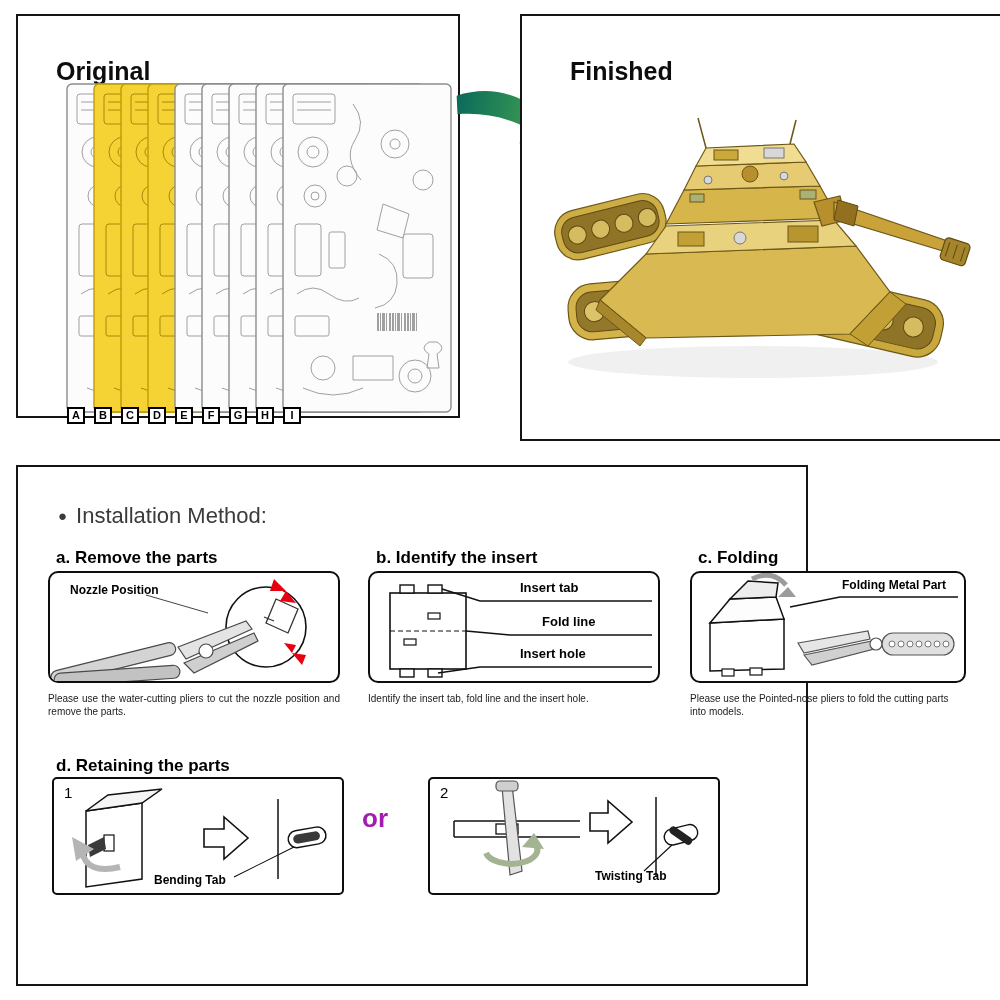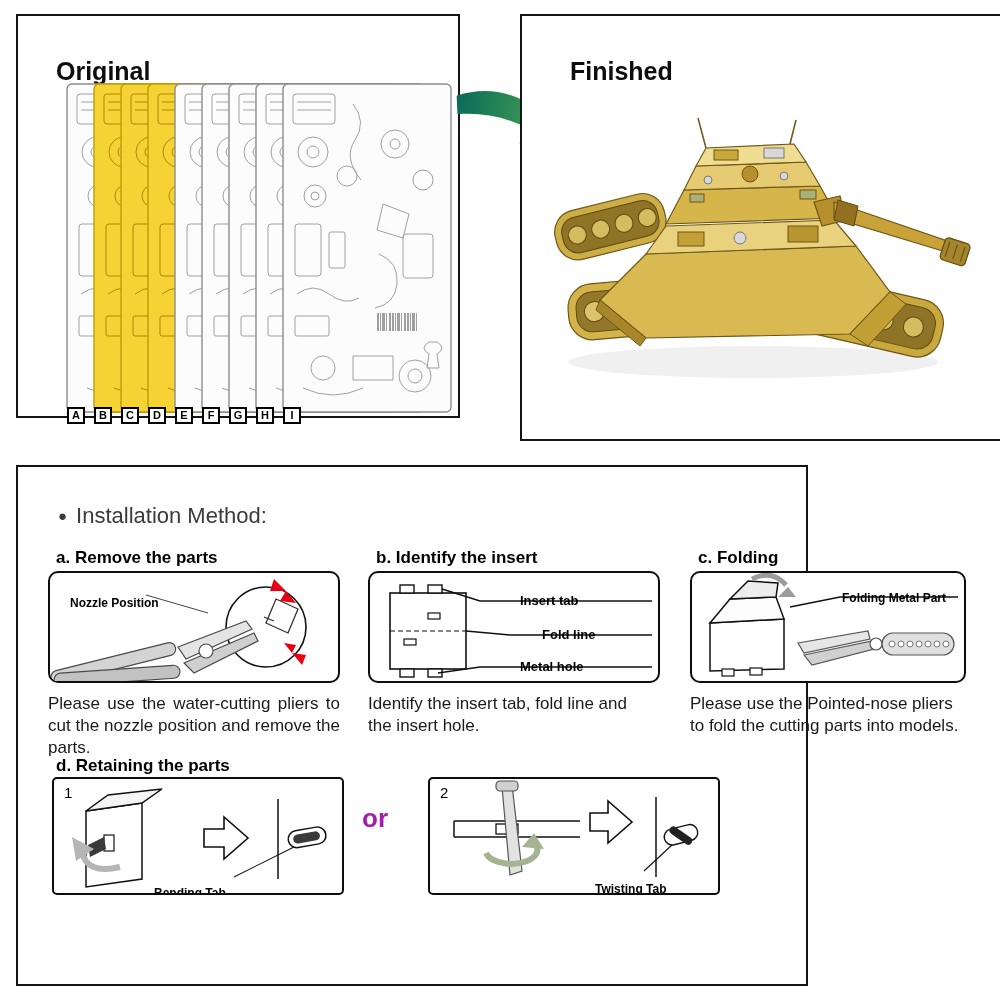--- a/index.html
+++ b/index.html
@@ -19,23 +19,23 @@
     font-size:11px;font-weight:bold;text-align:center;line-height:13px;
   }
   .arrow-svg{position:absolute;left:450px;top:84px;transform:rotate(10deg);}
   .tank-svg{position:absolute;left:16px;top:78px;}
   .install-heading{position:absolute;left:40px;top:36px;font-size:22px;color:#3a3a3a;}
   .install-heading .bullet{font-size:15px;margin-right:9px;vertical-align:2px;color:#3a3a3a;}
   .step-title{position:absolute;font-size:17px;font-weight:bold;color:#000;margin-left:8px;}
   .box{position:absolute;border:2px solid #0d0d0d;border-radius:10px;background:#fff;overflow:hidden;box-sizing:border-box;}
   .box svg{position:absolute;left:0;top:0;}
   .dbox{border-radius:5px;}
-  .caption{position:absolute;font-size:17px;color:#1a1a1a;line-height:1.28;margin:0;}
+  .caption{position:absolute;font-size:10px;color:#1a1a1a;line-height:1.28;margin:0;}
   .just{text-align:justify;}
-  .ill-label{position:absolute;font-size:12px;font-weight:bold;color:#000;white-space:nowrap;margin-top:13px;}
+  .ill-label{position:absolute;font-size:12px;font-weight:bold;color:#000;white-space:nowrap;}
   .num-label{position:absolute;font-size:15px;color:#000;}
   .or-label{position:absolute;font-size:26px;font-weight:bold;color:#a21caf;}
 </style>
 </head>
 <body>
 
 <section class="panel panel-original">
   <h2 class="panel-title" style="left:38px;top:20px;">Original</h2>
 
   <svg class="sheets-svg" width="400" height="345" viewBox="0 0 400 345">
@@ -261,21 +261,21 @@
       <rect x="58" y="96" width="14" height="8" fill="#fff" stroke="#111" stroke-width="1.4"></rect>
       <line x1="20" y1="58" x2="96" y2="58" stroke="#111" stroke-width="1.2" stroke-dasharray="5 3"></line>
       <rect x="34" y="66" width="12" height="6" fill="none" stroke="#111" stroke-width="1.2"></rect>
       <rect x="58" y="40" width="12" height="6" fill="none" stroke="#111" stroke-width="1.2"></rect>
       <polyline points="72,16 110,28 282,28" fill="none" stroke="#111" stroke-width="1.4"></polyline>
       <polyline points="96,58 140,62 282,62" fill="none" stroke="#111" stroke-width="1.4"></polyline>
       <polyline points="68,100 110,94 282,94" fill="none" stroke="#111" stroke-width="1.4"></polyline>
     </svg>
     <span class="ill-label" style="left:150px;top:7px;font-size:13px;">Insert tab</span>
     <span class="ill-label" style="left:172px;top:41px;font-size:13px;">Fold line</span>
-    <span class="ill-label" style="left:150px;top:73px;font-size:13px;">Metal hole</span>
+    <span class="ill-label" style="left:150px;top:73px;font-size:13px;">Insert hole</span>
   </div>
 
   <div class="box" style="left:672px;top:104px;width:276px;height:112px;">
     <svg width="276" height="112" viewBox="0 0 276 112">
       <polygon points="18,50 92,46 92,96 18,98" fill="#fff" stroke="#111" stroke-width="1.5"></polygon>
       <polygon points="18,50 38,26 84,24 92,46" fill="#fdfdfd" stroke="#111" stroke-width="1.5"></polygon>
       <polygon points="38,26 56,8 86,10 84,24" fill="#ededed" stroke="#111" stroke-width="1.5"></polygon>
       <rect x="30" y="96" width="12" height="7" fill="#fff" stroke="#111" stroke-width="1.2"></rect>
       <rect x="58" y="95" width="12" height="7" fill="#fff" stroke="#111" stroke-width="1.2"></rect>
       <path d="M60,6 q20,-10 34,6" fill="none" stroke="#9c9c9c" stroke-width="5"></path>

